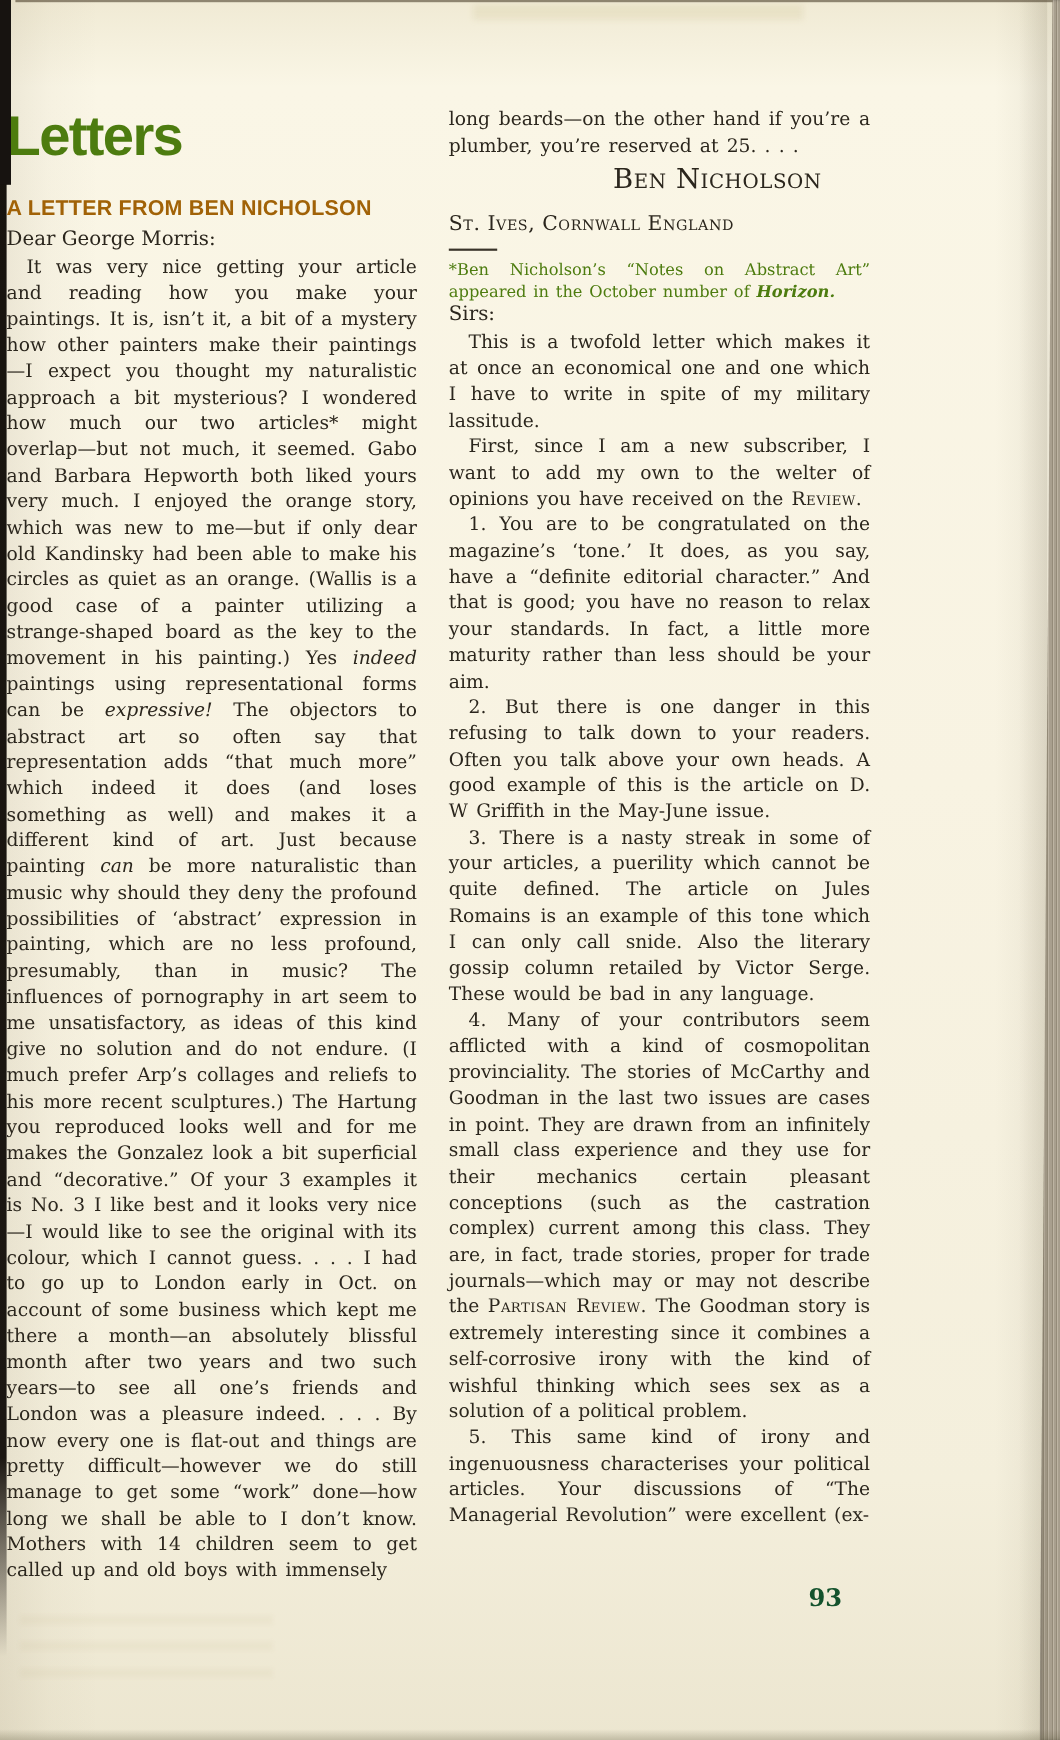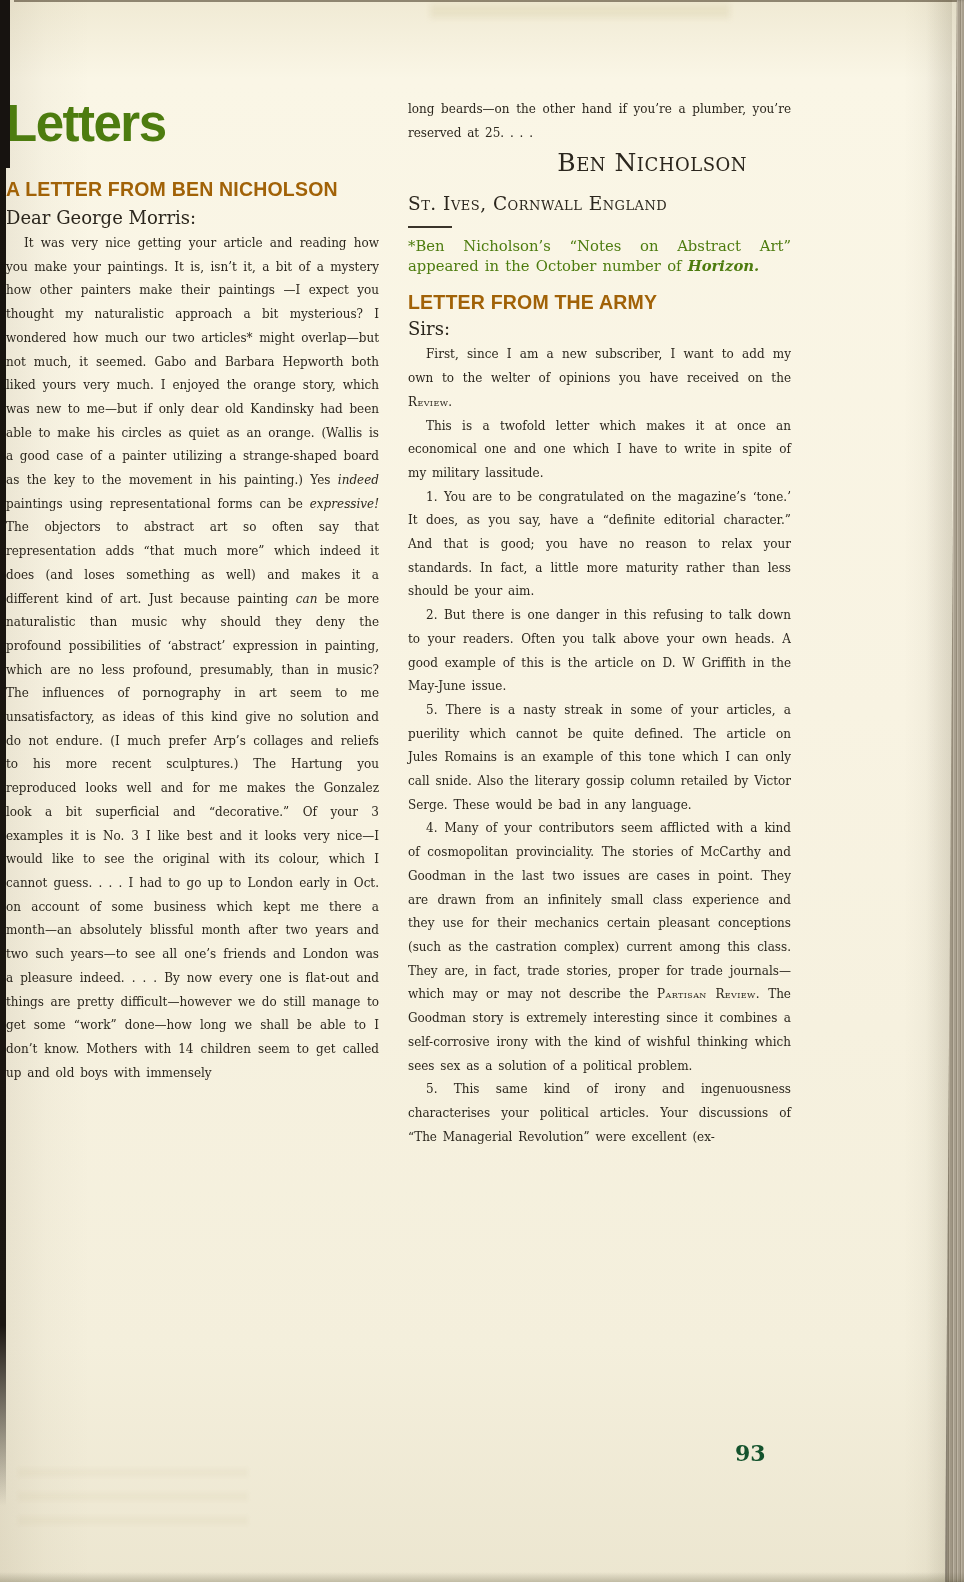--- a/index.html
+++ b/index.html
@@ -31,21 +31,21 @@
 
   .col-left{position:absolute;left:6px;top:96px;width:373px;}
   .col-right{position:absolute;left:408px;top:98px;width:383px;}
 
   .section-title{font-family:"Liberation Sans",sans-serif;font-weight:700;font-size:51px;
     letter-spacing:-1.5px;line-height:56px;color:#4d7c0f;margin:0;}
   .sub-heading{font-family:"Liberation Sans",sans-serif;font-weight:700;font-size:19.5px;
     letter-spacing:.2px;color:#a16207;margin:26px 0 6px 0;}
   .sub-heading.army{margin:16px 0 4px 0;}
   .salutation{font-size:18px;margin:0 0 4px 0;}
-  p.body-par{font-size:12px;line-height:23.7px;text-align:justify;word-spacing:2px;margin:0;}
+  p.body-par{font-size:17px;line-height:23.7px;text-align:justify;word-spacing:2px;margin:0;}
   p.indent{text-indent:18px;}
   .seg-i{font-style:italic;}
   .seg-bi{font-weight:bold;font-style:italic;}
   .seg-sc{font-variant:small-caps;letter-spacing:.4px;}
   .signature-line{font-size:25px;font-variant:small-caps;letter-spacing:.5px;
     text-align:right;padding-right:44px;margin:3px 0 0 0;}
   .location-line{font-size:18.5px;font-variant:small-caps;letter-spacing:.5px;margin:16px 0 0 0;}
   .footnote-rule{width:44px;border:none;border-top:2px solid #3a342a;margin:12px 0 8px 0;}
   .footnote{font-size:14.8px;line-height:19.5px;text-align:justify;word-spacing:1.5px;color:#4d7c0f;margin:0;}
   .page-number{position:absolute;left:735px;top:1440px;font-size:22px;font-weight:700;color:#14532d;}
@@ -63,27 +63,26 @@
   <p class="salutation">Dear George Morris:</p>
   <p class="body-par indent"><span>It was very nice getting your article and reading how you make your paintings. It is, isn’t it, a bit of a mystery how other painters make their paintings —I expect you thought my naturalistic approach a bit mysterious? I wondered how much our two articles* might overlap—but not much, it seemed. Gabo and Barbara Hepworth both liked yours very much. I enjoyed the orange story, which was new to me—but if only dear old Kandinsky had been able to make his circles as quiet as an orange. (Wallis is a good case of a painter utilizing a strange-shaped board as the key to the movement in his painting.) Yes </span><span class="seg-i">indeed</span><span> paintings using representational forms can be </span><span class="seg-i">expressive!</span><span> The objectors to abstract art so often say that representation adds “that much more” which indeed it does (and loses something as well) and makes it a different kind of art. Just because painting </span><span class="seg-i">can</span><span> be more naturalistic than music why should they deny the profound possibilities of ‘abstract’ expression in painting, which are no less profound, presumably, than in music? The influences of pornography in art seem to me unsatisfactory, as ideas of this kind give no solution and do not endure. (I much prefer Arp’s collages and reliefs to his more recent sculptures.) The Hartung you reproduced looks well and for me makes the Gonzalez look a bit superficial and “decorative.” Of your 3 examples it is No. 3 I like best and it looks very nice—I would like to see the original with its colour, which I cannot guess. . . . I had to go up to London early in Oct. on account of some business which kept me there a month—an absolutely blissful month after two years and two such years—to see all one’s friends and London was a pleasure indeed. . . . By now every one is flat-out and things are pretty difficult—however we do still manage to get some “work” done—how long we shall be able to I don’t know. Mothers with 14 children seem to get called up and old boys with immensely</span></p>
 </div>
 
 <div class="col-right">
   <p class="body-par"><span>long beards—on the other hand if you’re a plumber, you’re reserved at 25. . . .</span></p>
   <p class="signature-line">Ben Nicholson</p>
   <p class="location-line">St. Ives, Cornwall England</p>
   <hr class="footnote-rule">
   <p class="footnote"><span>*Ben Nicholson’s “Notes on Abstract Art” appeared in the October number of </span><span class="seg-bi">Horizon.</span></p>
-  <h2 class="sub-heading army">LETTER FROM THE ARMY</h2>
   <p class="salutation">Sirs:</p>
+  <p class="body-par indent"><span>This is a twofold letter which makes it at once an economical one and one which I have to write in spite of my military lassitude.</span></p>
   <p class="body-par indent"><span>First, since I am a new subscriber, I want to add my own to the welter of opinions you have received on the </span><span class="seg-sc">Review.</span></p>
-  <p class="body-par indent"><span>This is a twofold letter which makes it at once an economical one and one which I have to write in spite of my military lassitude.</span></p>
   <p class="body-par indent"><span>1. You are to be congratulated on the magazine’s ‘tone.’ It does, as you say, have a “definite editorial character.” And that is good; you have no reason to relax your standards. In fact, a little more maturity rather than less should be your aim.</span></p>
   <p class="body-par indent"><span>2. But there is one danger in this refusing to talk down to your readers. Often you talk above your own heads. A good example of this is the article on D. W Griffith in the May-June issue.</span></p>
-  <p class="body-par indent"><span>5. There is a nasty streak in some of your articles, a puerility which cannot be quite defined. The article on Jules Romains is an example of this tone which I can only call snide. Also the literary gossip column retailed by Victor Serge. These would be bad in any language.</span></p>
+  <p class="body-par indent"><span>3. There is a nasty streak in some of your articles, a puerility which cannot be quite defined. The article on Jules Romains is an example of this tone which I can only call snide. Also the literary gossip column retailed by Victor Serge. These would be bad in any language.</span></p>
   <p class="body-par indent"><span>4. Many of your contributors seem afflicted with a kind of cosmopolitan provinciality. The stories of McCarthy and Goodman in the last two issues are cases in point. They are drawn from an infinitely small class experience and they use for their mechanics certain pleasant conceptions (such as the castration complex) current among this class. They are, in fact, trade stories, proper for trade journals—which may or may not describe the </span><span class="seg-sc">Partisan Review.</span><span> The Goodman story is extremely interesting since it combines a self-corrosive irony with the kind of wishful thinking which sees sex as a solution of a political problem.</span></p>
   <p class="body-par indent"><span>5. This same kind of irony and ingenuousness characterises your political articles. Your discussions of “The Managerial Revolution” were excellent (ex-</span></p>
 </div>
 
 <div class="page-number">93</div>
 
 <div class="gutter-strip"></div>
 <div class="gutter-strip-top"></div>
 <div class="top-edge-line"></div>
 <div class="page-edge-strip"></div>

